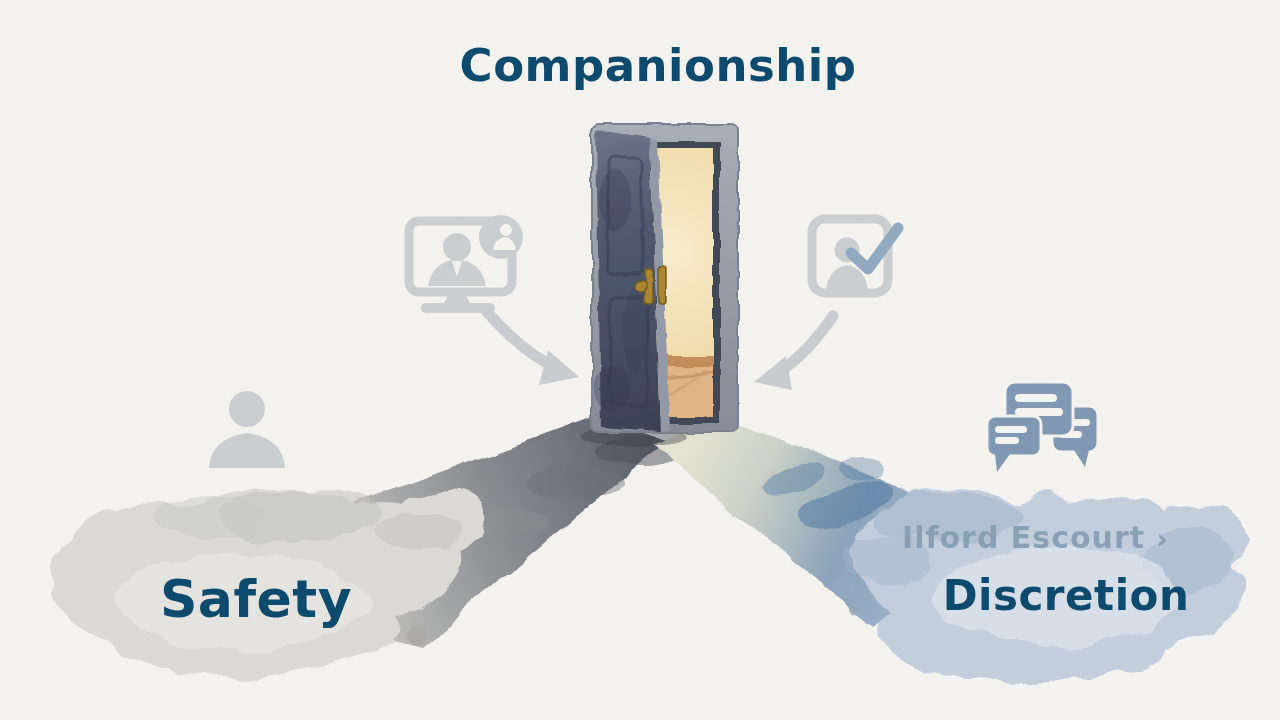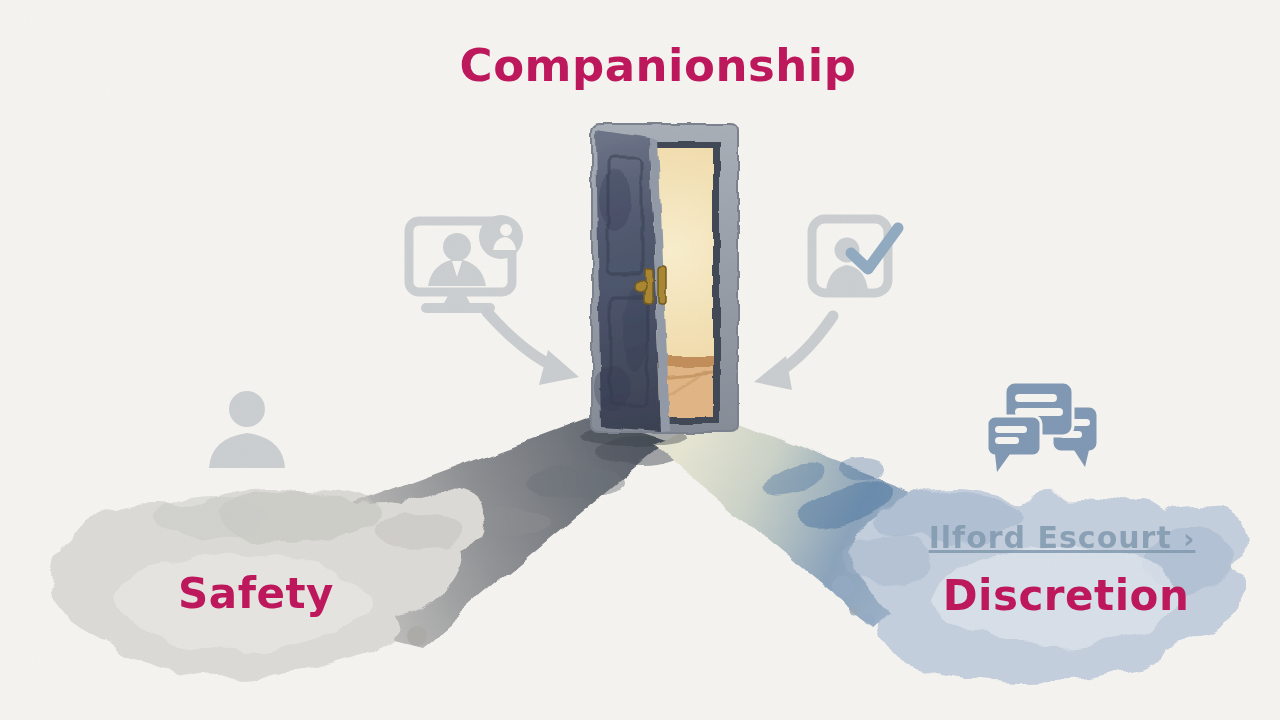--- a/index.html
+++ b/index.html
@@ -3,30 +3,30 @@
 <meta charset="utf-8">
 <style>
   html,body{margin:0;padding:0;background:#e9e9e9;}
   .stage{
     position:relative;width:1280px;height:720px;overflow:hidden;
     background:#f6f5f1;
     font-family:"DejaVu Sans","Liberation Sans",sans-serif;
   }
   .stage svg{position:absolute;left:0;top:0;}
   .label{
-    position:absolute;font-weight:700;color:#be185d;
+    position:absolute;font-weight:700;color:#0c4a6e;
     text-align:center;letter-spacing:.5px;line-height:1.15;
   }
   .title{left:408px;top:40px;width:500px;font-size:45px;}
-  .safety{left:131px;top:570px;width:250px;font-size:42px;}
+  .safety{left:131px;top:570px;width:250px;font-size:52px;}
   .discretion{left:916px;top:572px;width:300px;font-size:42px;}
   .watermark{
-    position:absolute;left:902px;top:521px;width:320px;text-align:center;
+    position:absolute;left:902px;top:521px;width:320px;text-align:left;
     font-size:30px;font-weight:600;color:rgba(126,150,172,.82);
-    letter-spacing:1px;line-height:1.1;text-decoration:underline;
+    letter-spacing:1px;line-height:1.1;
   }
   .watermark .arrow{font-size:27px;font-weight:700;}
 </style>
 </head>
 <body>
 
 <div class="stage">
 
 <svg width="1280" height="720" viewBox="0 0 1280 720">
   <defs>

